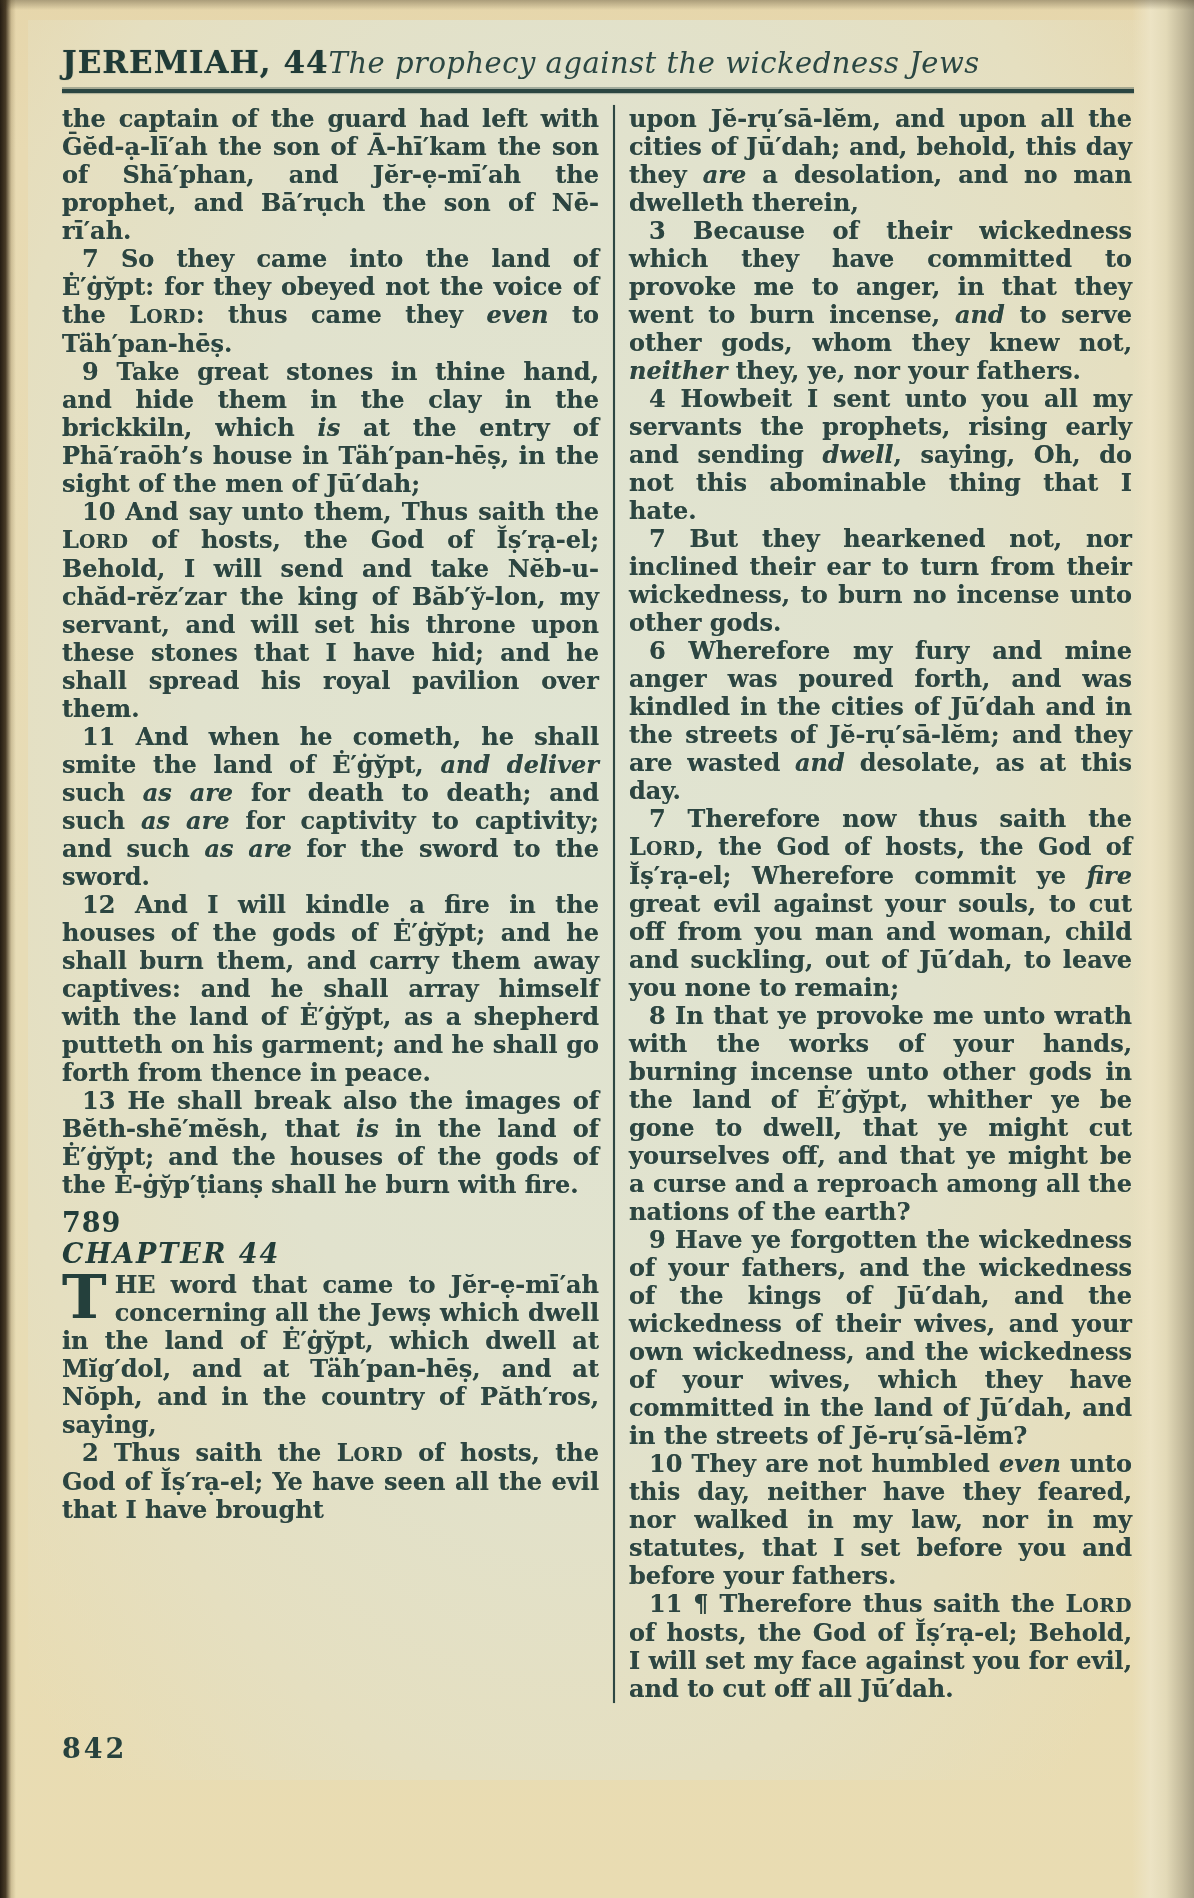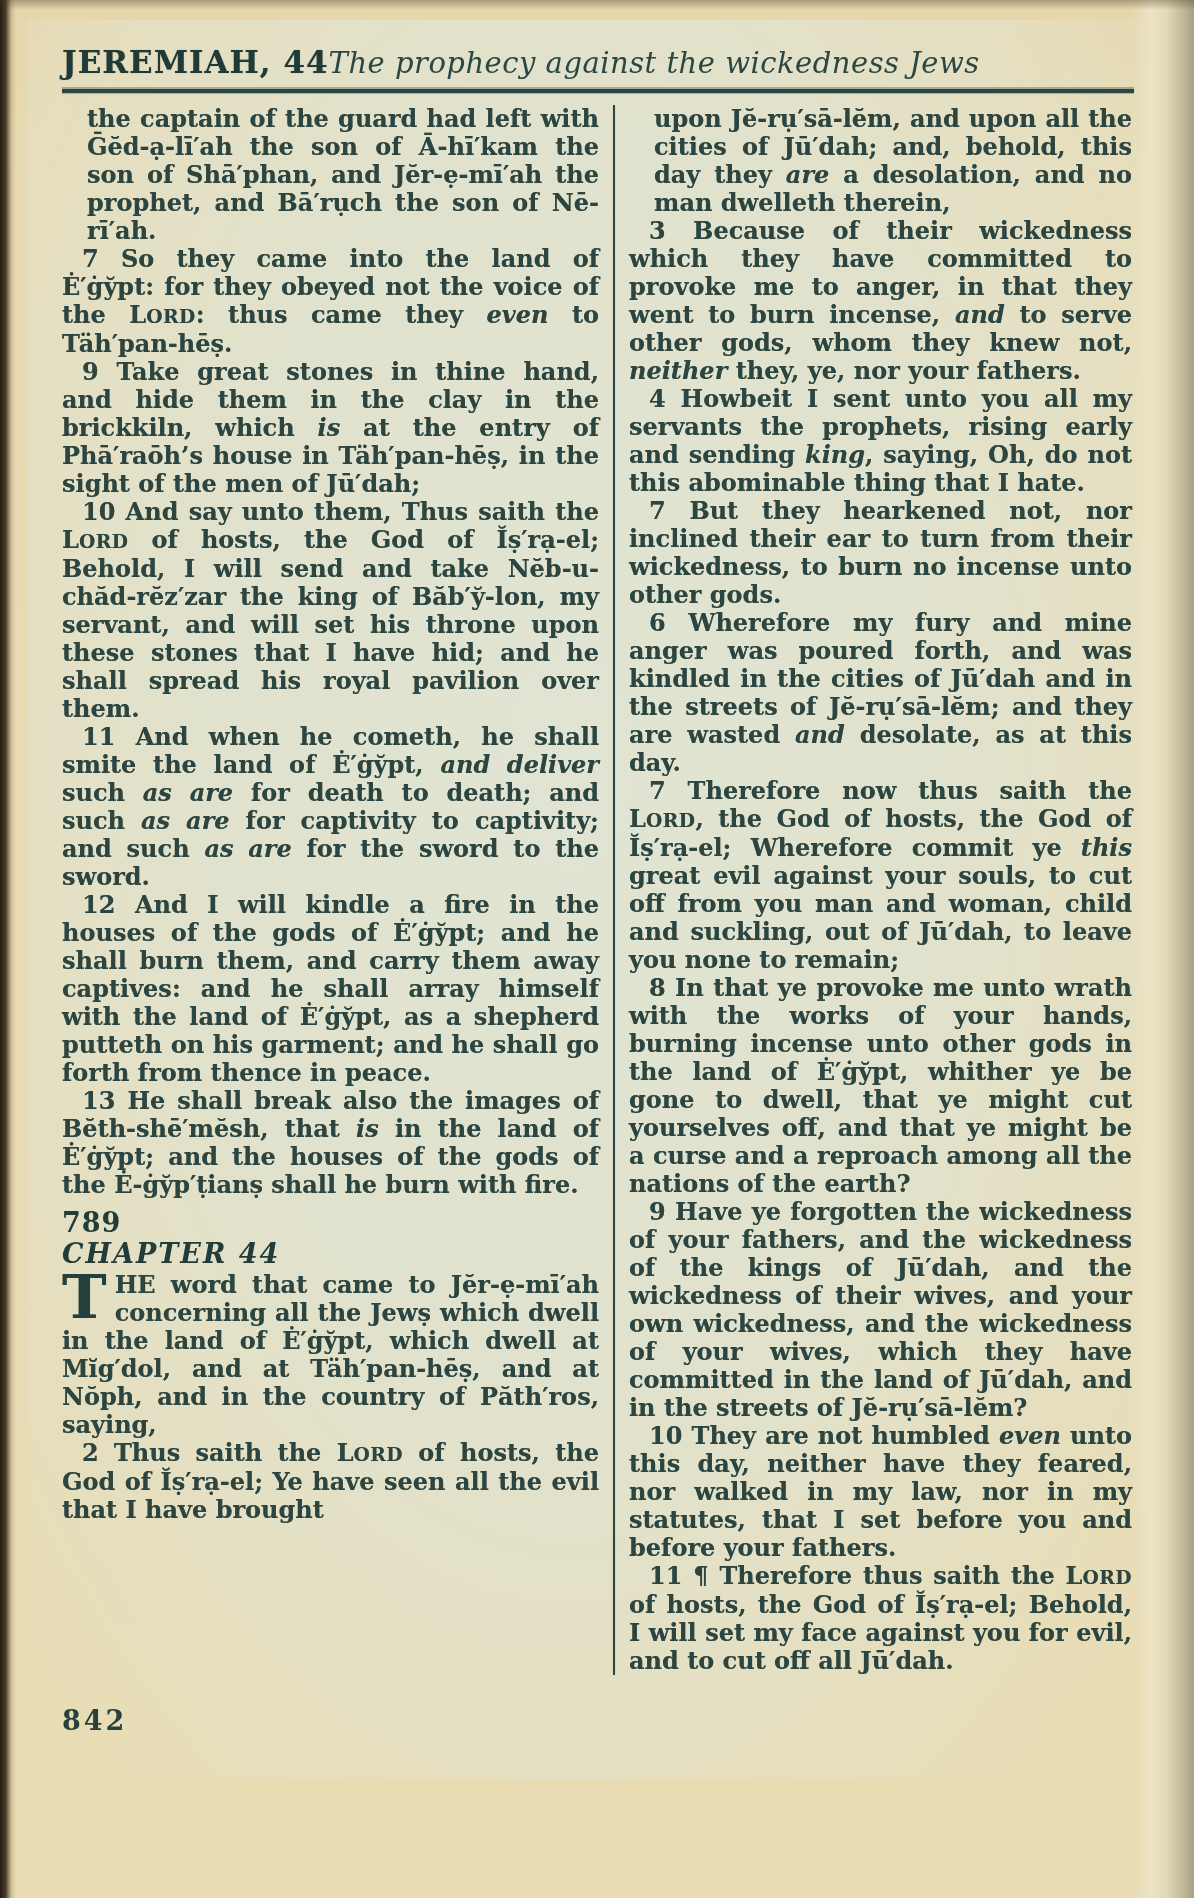--- a/index.html
+++ b/index.html
@@ -48,21 +48,21 @@
     margin-top:9px;height:4px;background:#2b4642;
     box-shadow:0 -2px 0 rgba(43,70,66,.35), 0 1px 1px rgba(43,70,66,.3);
   }
   .cols{display:flex;margin-top:12px;}
   .col-l{width:537px;}
   .col-r{width:503px;}
   .divider{width:2px;align-self:stretch;background:#2e4743;margin-left:14px;margin-right:14px;box-shadow:0 0 1px rgba(46,71,67,.6);}
   .col p{margin:0;text-align:justify;font-size:24px;line-height:28px;font-weight:bold;
          text-shadow:0 0 .5px rgba(44,69,65,.6);}
   .col p.verse{text-indent:20px;}
-  .col p.continuation{text-indent:0;margin-left:25px;}
+  .col p.continuation{text-indent:0;}
   .col p.dropcap{text-indent:0;}
   i{font-style:italic;}
   sc{text-transform:uppercase;font-size:.78em;letter-spacing:.5px;}
   .dcap{
     float:left;font-size:60px;line-height:47px;font-weight:bold;
     padding:3px 8px 0 0;color:#24403c;
   }
   .chapterhead{
     display:flex;align-items:baseline;margin:8px 0 2px 0;
     font-weight:bold;font-size:27px;color:#223d39;flex-direction:column;
@@ -107,24 +107,24 @@
             <span class="chnum">789</span>
             <span class="chtitle">CHAPTER 44</span>
           </div>
           <p class="dropcap"><span class="dcap">T</span>HE word that came to Jĕr-ẹ-mī′ah concerning all the Jewṣ which dwell in the land of Ė′ġy̆pt, which dwell at Mĭg′dol, and at Täh′pan-hēṣ, and at Nŏph, and in the country of Păth′ros, saying,</p>
           <p class="verse">2 Thus saith the L<sc>ord</sc> of hosts, the God of Ĭṣ′rạ-el; Ye have seen all the evil that I have brought</p>
         </div>
       <div class="divider"></div>
       <div class="col col-r" id="col-right">
           <p class="continuation">upon Jĕ-rụ′sā-lĕm, and upon all the cities of Jū′dah; and, behold, this day they <i>are</i> a desolation, and no man dwelleth therein,</p>
           <p class="verse">3 Because of their wickedness which they have committed to provoke me to anger, in that they went to burn incense, <i>and</i> to serve other gods, whom they knew not, <i>neither</i> they, ye, nor your fathers.</p>
-          <p class="verse">4 Howbeit I sent unto you all my servants the prophets, rising early and sending <i>king</i>, saying, Oh, do not this abominable thing that I hate.</p>
+          <p class="verse">4 Howbeit I sent unto you all my servants the prophets, rising early and sending <i>dwell</i>, saying, Oh, do not this abominable thing that I hate.</p>
           <p class="verse">7 But they hearkened not, nor inclined their ear to turn from their wickedness, to burn no incense unto other gods.</p>
           <p class="verse">6 Wherefore my fury and mine anger was poured forth, and was kindled in the cities of Jū′dah and in the streets of Jĕ-rụ′sā-lĕm; and they are wasted <i>and</i> desolate, as at this day.</p>
-          <p class="verse">7 Therefore now thus saith the L<sc>ord</sc>, the God of hosts, the God of Ĭṣ′rạ-el; Wherefore commit ye <i>this</i> great evil against your souls, to cut off from you man and woman, child and suckling, out of Jū′dah, to leave you none to remain;</p>
+          <p class="verse">7 Therefore now thus saith the L<sc>ord</sc>, the God of hosts, the God of Ĭṣ′rạ-el; Wherefore commit ye <i>fire</i> great evil against your souls, to cut off from you man and woman, child and suckling, out of Jū′dah, to leave you none to remain;</p>
           <p class="verse">8 In that ye provoke me unto wrath with the works of your hands, burning incense unto other gods in the land of Ė′ġy̆pt, whither ye be gone to dwell, that ye might cut yourselves off, and that ye might be a curse and a reproach among all the nations of the earth?</p>
           <p class="verse">9 Have ye forgotten the wickedness of your fathers, and the wickedness of the kings of Jū′dah, and the wickedness of their wives, and your own wickedness, and the wickedness of your wives, which they have committed in the land of Jū′dah, and in the streets of Jĕ-rụ′sā-lĕm?</p>
           <p class="verse">10 They are not humbled <i>even</i> unto this day, neither have they feared, nor walked in my law, nor in my statutes, that I set before you and before your fathers.</p>
           <p class="verse">11 ¶ Therefore thus saith the L<sc>ord</sc> of hosts, the God of Ĭṣ′rạ-el; Behold, I will set my face against you for evil, and to cut off all Jū′dah.</p>
         </div>
     </div>
 
     <div class="pagenum">842</div>
   </div>
 </div>

